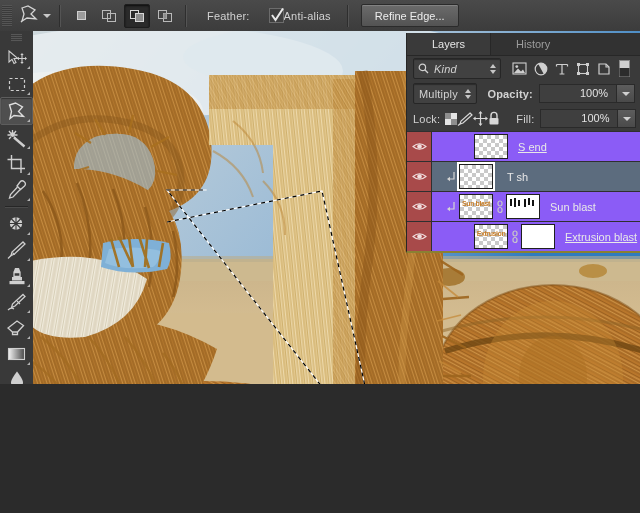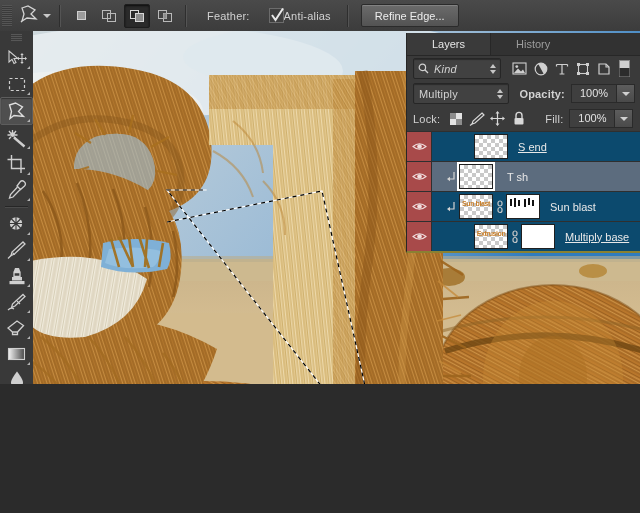--- a/index.html
+++ b/index.html
@@ -65,28 +65,28 @@
   .kind-sel .lbl{margin-left:5px;font-size:11px;font-style:italic;}
   .spin{margin-left:auto;display:flex;flex-direction:column;gap:2px;align-items:center;}
   .spin i{display:block;width:0;height:0;}
   .spin .up{border-left:3.5px solid transparent;border-right:3.5px solid transparent;border-bottom:4px solid #c6c6c6;}
   .spin .dn{border-left:3.5px solid transparent;border-right:3.5px solid transparent;border-top:4px solid #c6c6c6;}
   .filtic{width:22px;height:22px;display:flex;align-items:center;justify-content:center;}
   .blend-sel{display:flex;align-items:center;width:112px;height:19px;
      background:#414141;border:1px solid #262626;border-radius:2px;padding:0 5px;
      box-shadow:inset 0 1px 1px rgba(0,0,0,.35);}
   .val-field{width:44px;height:17px;background:#3f3f3f;border:1px solid #2a2a2a;
-     color:#e2e2e2;font-size:11px;line-height:17px;text-align:center;}
+     color:#e2e2e2;font-size:11px;line-height:17px;text-align:center;padding-left:32px;}
   .drop-btn{width:17px;height:17px;background:linear-gradient(#5d5d5d,#4a4a4a);
      border:1px solid #2a2a2a;border-left:none;display:flex;align-items:center;justify-content:center;}
   .drop-btn i{width:0;height:0;border-left:4px solid transparent;border-right:4px solid transparent;border-top:4px solid #d0d0d0;}
   .lockic{width:21px;height:20px;display:flex;align-items:center;justify-content:center;}
 
   .layer{position:relative;display:flex;align-items:center;height:29px;
-     border-top:1px solid #2f2f2f;background:#0c4a6e;}
+     border-top:1px solid #2f2f2f;background:#8b5cf6;}
   .layer.selected{background:#5c6c7e;}
   .eye-cell{width:24px;height:29px;background:#a84a4a;display:flex;align-items:center;justify-content:center;
      border-right:1px solid #2f2f2f;}
   .clip-arrow{width:16px;display:flex;align-items:center;justify-content:center;}
   .thumb{width:32px;height:23px;border:1px solid #1f1f1f;background:#fff;position:relative;overflow:hidden;}
   .checker{background-image:
       linear-gradient(45deg,#c9c9c9 25%,transparent 25%,transparent 75%,#c9c9c9 75%),
       linear-gradient(45deg,#c9c9c9 25%,transparent 25%,transparent 75%,#c9c9c9 75%);
     background-size:8px 8px;background-position:0 0,4px 4px;background-color:#fff;}
   .thumb.sel-outline{outline:2px solid #fff;outline-offset:0px;}
@@ -687,18 +687,18 @@
       <div class="thumb checker">
         <span class="thumb-txt">Extrusion</span>
       </div>
       <div class="link-ic">
         <svg width="10" height="14" viewBox="0 0 10 14">
           <rect x="3" y="1" width="4" height="5" rx="2" fill="none" stroke="#c9c9c9" stroke-width="1.2"></rect>
           <rect x="3" y="7.5" width="4" height="5" rx="2" fill="none" stroke="#c9c9c9" stroke-width="1.2"></rect>
         </svg>
       </div>
       <div class="thumb" style="background:#ffffff;"></div>
-      <span class="lname underline">Multiply base</span>
+      <span class="lname underline">Extrusion blast</span>
     </div>
 
   </div>
 
 </div>
 
 </body></html>

